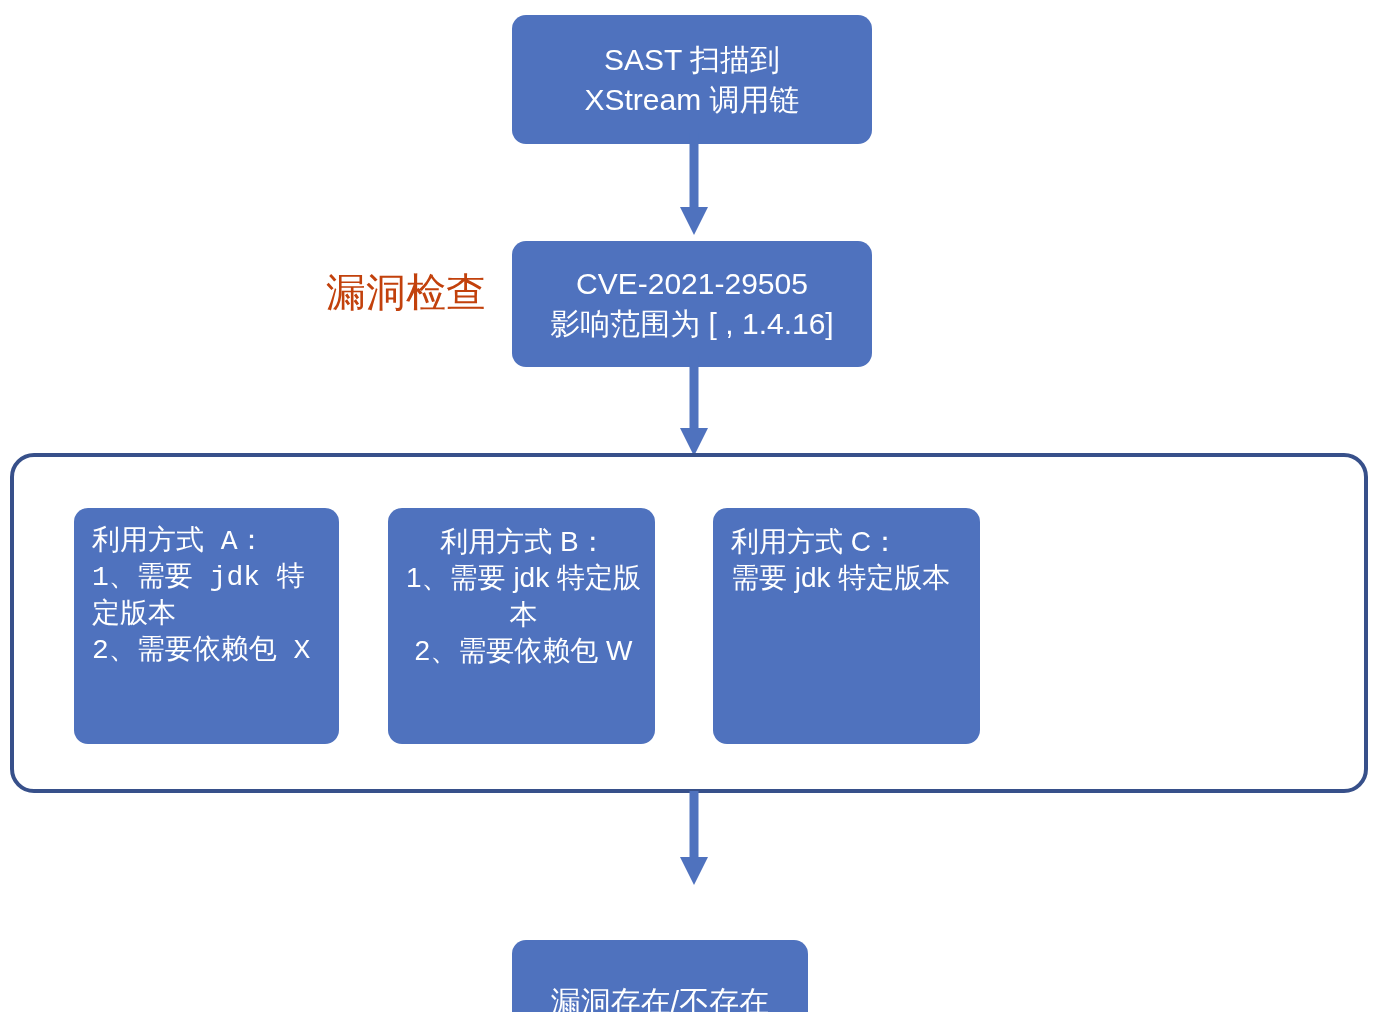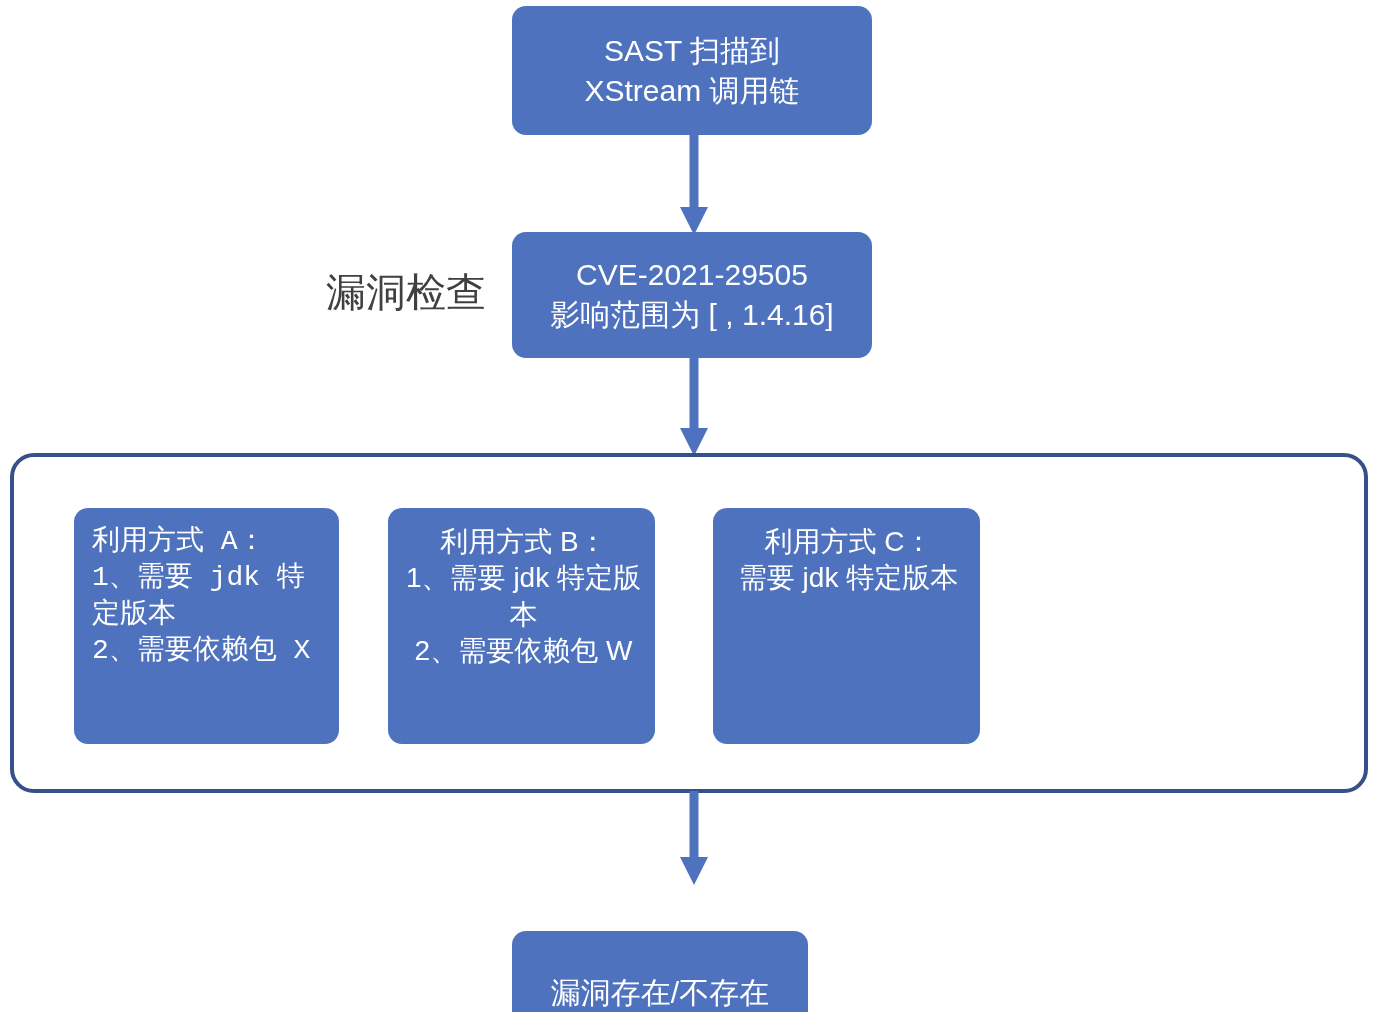--- a/index.html
+++ b/index.html
@@ -27,56 +27,57 @@
     box-sizing: border-box;
   }
   .node-center {
     display: flex;
     align-items: center;
     justify-content: center;
     text-align: center;
     line-height: 1.32;
     font-size: 30px;
     white-space: pre-line;
+    margin-top: 9px;
   }
   .node-left {
     padding: 16px 14px 10px 18px;
     line-height: 1.30;
     font-size: 28px;
     white-space: pre-line;
     text-align: left;
   }
 
   
   #node-sast   { left: 512px; top: 6px;   width: 360px; height: 129px; }
   #node-cve    { left: 512px; top: 232px; width: 360px; height: 126px; }
   #node-result { left: 512px; top: 931px; width: 296px; height: 123px; }
 
   #node-method-a { left: 74px;   top: 508px; width: 265px; height: 236px; font-family: Liberation Mono, monospace; }
   #node-method-b { left: 388px;  top: 508px; width: 267px; height: 236px; text-align: center; }
-  #node-method-c { left: 713px;  top: 508px; width: 267px; height: 236px; text-align: center; }
+  #node-method-c { left: 713px;  top: 508px; width: 267px; height: 236px; }
   #node-method-d { left: 1042px; top: 508px; width: 268px; height: 236px; }
 
   
   #condition-container {
     position: absolute;
     left: 10px;
     top: 453px;
     width: 1358px;
     height: 340px;
     border: 4px solid #37508A;
     border-radius: 24px;
     box-sizing: border-box;
     background: transparent;
   }
 
   
   .label {
     position: absolute;
-    color: #404040;
+    color: #c2410c;
     white-space: nowrap;
   }
   #label-vuln-check {
     left: 326px;
     top: 265px;
     font-size: 40px;
   }
   #label-condition-check {
     left: 10px;
     top: 378px;

